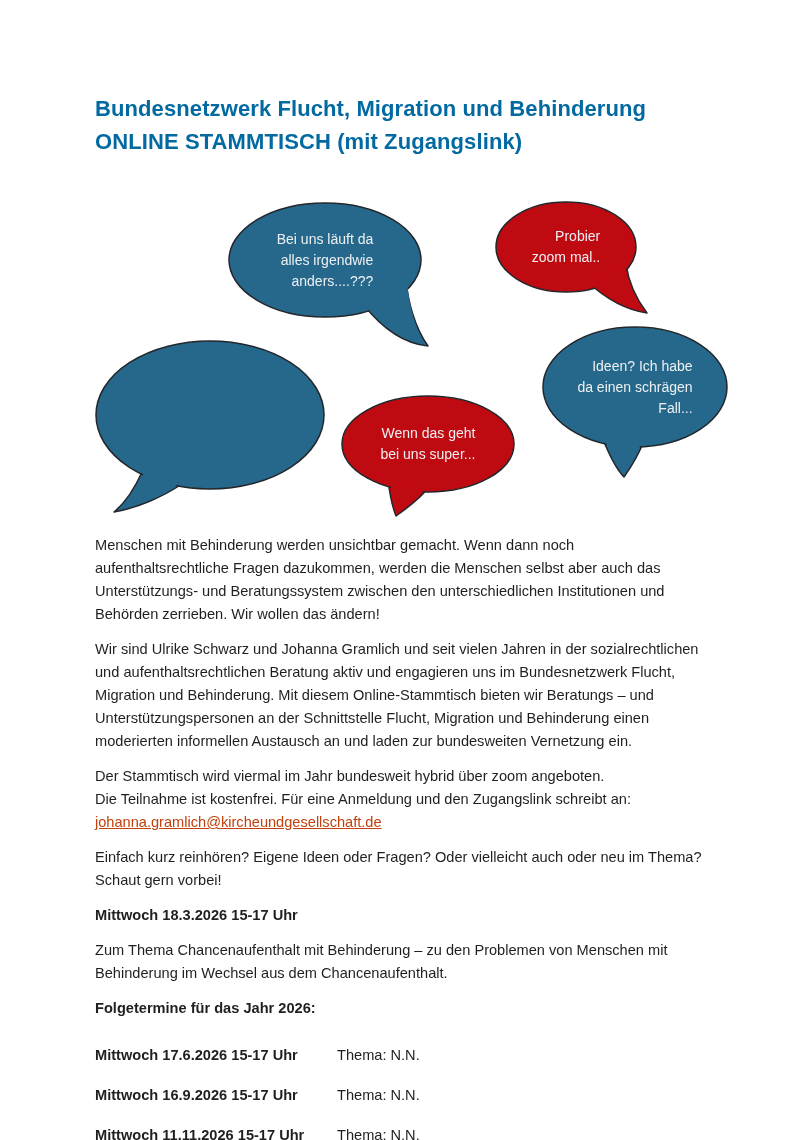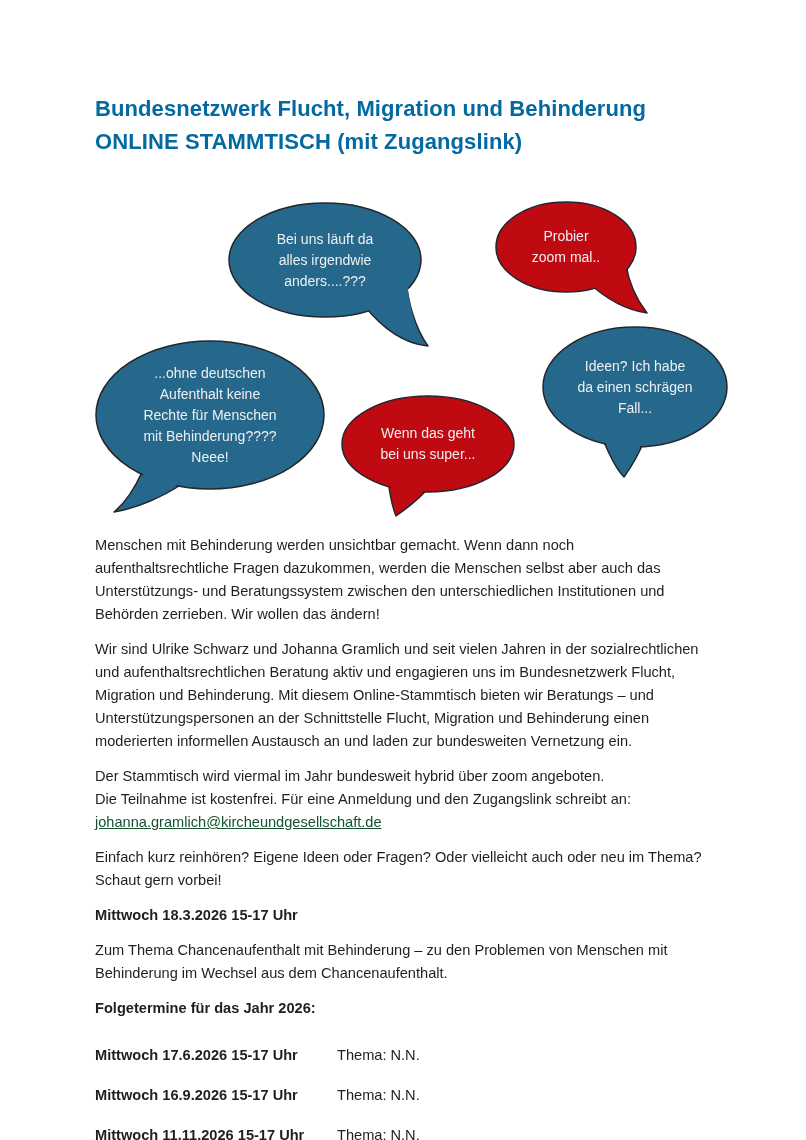--- a/index.html
+++ b/index.html
@@ -26,39 +26,39 @@
   
   .bubble { position: absolute; }
   .bubble svg { position: absolute; left: 0; top: 0; overflow: visible; }
   .stroked { stroke: #23272b; stroke-width: 1.5px; stroke-linejoin: round; }
   .cover  { stroke: none; }
   .bubble-text {
     position: absolute;
     display: flex;
     align-items: center;
     justify-content: center;
-    text-align: center;
+    text-align: right;
     white-space: pre-line;
     color: #edf0f2;
     font-size: 14px;
     line-height: 1.5;
   }
   
   .body {
     position: absolute;
     left: 95px;
     top: 534px;
     width: 620px;
     font-size: 14.6px;
     line-height: 23px;
   }
   .body p { margin: 0 12px 12px 0; }
   .bold { font-weight: bold; }
   a.email {
-    color: #14532d;
+    color: #c2410c;
     text-decoration: underline;
     cursor: pointer;
   }
   .schedule { margin-top: 24px; }
   .schedule-row { display: flex; margin-bottom: 17px; }
   .schedule-date { font-weight: bold; width: 242px; flex: 0 0 242px; }
 </style>
 </head>
 <body>
 
@@ -102,25 +102,20 @@
 da einen schrägen
 Fall...</div>
     </div>
 
     <div class="bubble" style="left:90px; top:338px; width:245px; height:185px;">
       <svg width="245" height="185" viewBox="0 0 245 185">
         <path class="stroked" d="M52,134 C44,152 36,164 24,174 C48,170 74,158 92,146 Z" fill="#26688b"></path>
         <ellipse class="stroked" cx="120" cy="77" rx="114" ry="74" fill="#26688b"></ellipse>
         <path class="cover" d="M54,135 C47,151 40,162 29,171 C51,167 74,156 90,145 Z" fill="#26688b"></path>
       </svg>
-      <div class="bubble-text" style="left:22px; top:10px; width:196px; height:134px;">...ohne deutschen
-Aufenthalt keine
-Rechte für Menschen
-mit Behinderung????
-Neee!</div>
     </div>
 
     <div class="bubble" style="left:338px; top:394px; width:190px; height:128px;">
       <svg width="190" height="128" viewBox="0 0 190 128">
         <path class="stroked" d="M50,86 C52,102 54,112 58,122 C72,112 84,102 90,94 Z" fill="#c00a11"></path>
         <ellipse class="stroked" cx="90" cy="50" rx="86" ry="48" fill="#c00a11"></ellipse>
         <path class="cover" d="M52,87 C54,101 56,110 59,119 C71,110 82,101 88,94 Z" fill="#c00a11"></path>
       </svg>
       <div class="bubble-text" style="left:12px; top:8px; width:156px; height:84px;">Wenn das geht
 bei uns super...</div>

